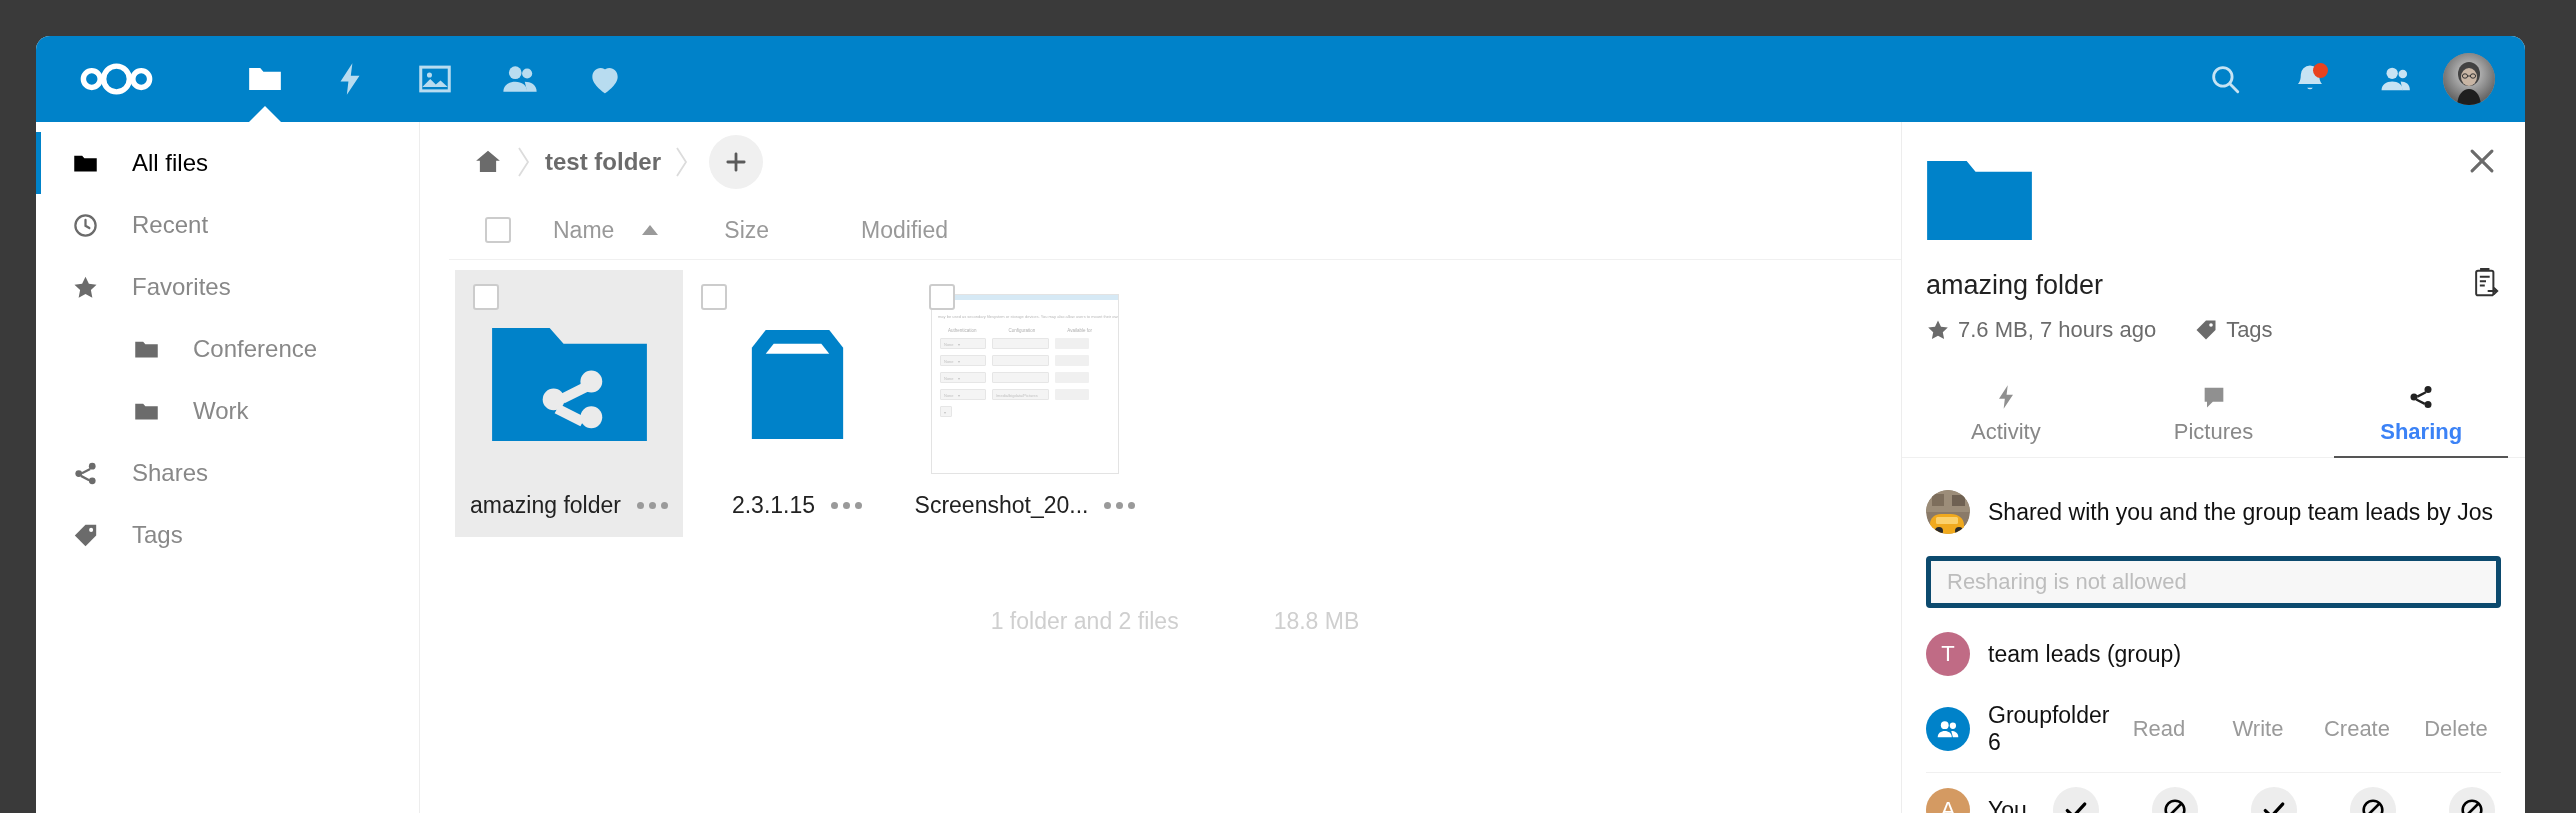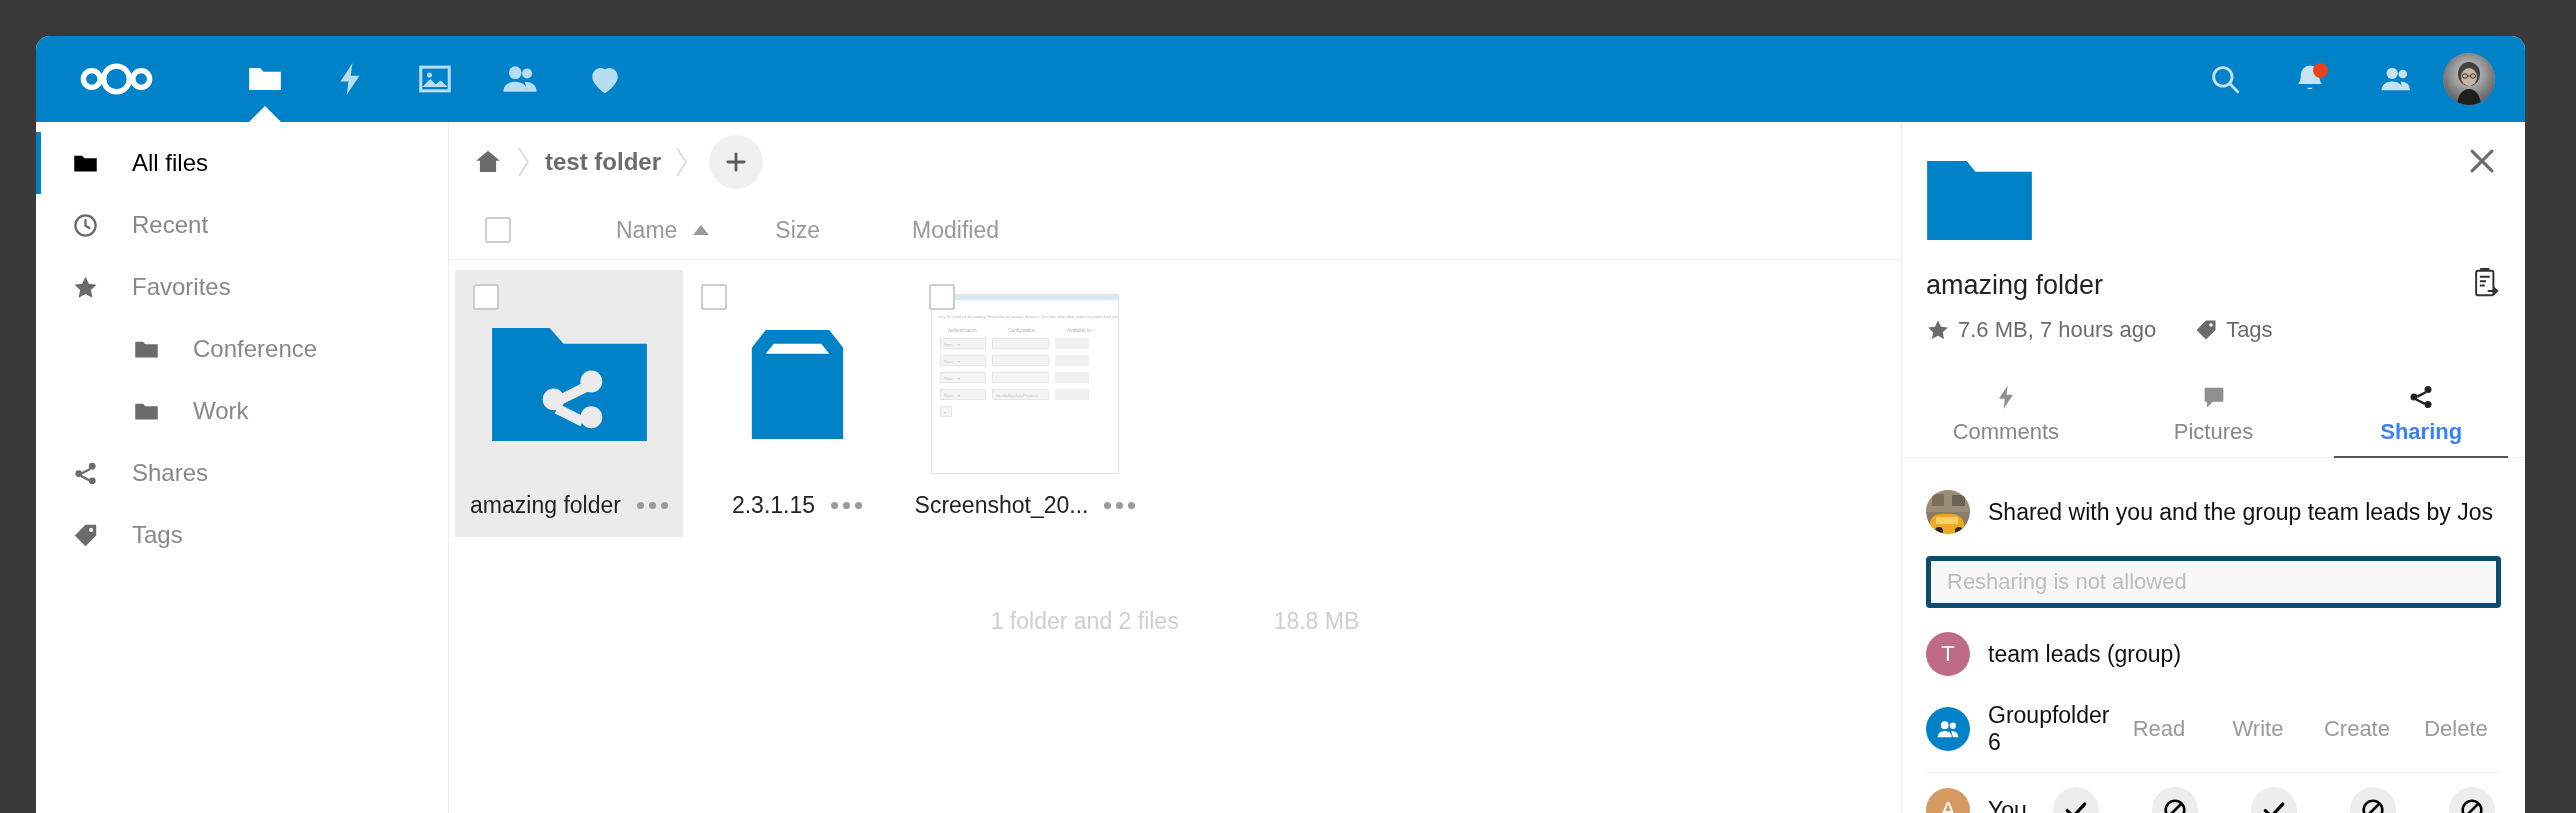--- a/index.html
+++ b/index.html
@@ -61,21 +61,21 @@
     background: #e8431f; top: 27px; right: 24px;
   }
   #avatar-top {
     width: 52px; height: 52px; border-radius: 50%;
     overflow: hidden; cursor: pointer; margin-left: 6px;
     background: #8d8d8d;
   }
 
   
   #sidebar {
-    position: absolute; top: 86px; left: 0; bottom: 0; width: 413px;
+    position: absolute; top: 86px; left: 0; bottom: 0; width: 384px;
     background: #fff; border-right: 1px solid #ededed;
     padding-top: 10px;
   }
   .side-item {
     display: flex; align-items: center; height: 62px;
     padding-left: 32px; cursor: pointer; position: relative;
     color: #888; font-size: 24px;
   }
   .side-item.active { color: #000; font-weight: 400; }
   .side-item.active::before {
@@ -111,21 +111,21 @@
 
   #colheads {
     display: flex; align-items: center; height: 59px;
     padding-left: 24px; border-bottom: 1px solid #f0f0f0;
     color: #999; font-size: 23px;
   }
   .hcheck {
     width: 26px; height: 26px; border: 2px solid #ccc;
     border-radius: 3px; margin-left: 12px; cursor: pointer;
   }
-  .ch-name { margin-left: 105px; display: flex; align-items: center; gap: 14px; cursor: pointer; }
+  .ch-name { margin-left: 42px; display: flex; align-items: center; gap: 26px; cursor: pointer; }
   .ch-name svg { width: 20px; height: 14px; }
   .ch-size { margin-left: 64px; cursor: pointer; }
   .ch-mod { margin-left: 92px; cursor: pointer; }
 
   #grid {
     display: flex; padding-left: 6px; padding-top: 10px;
   }
   .tile {
     width: 228px; padding: 14px 0 18px 0;
     position: relative; cursor: pointer;
@@ -597,21 +597,21 @@
             <circle cx="17" cy="7" r="1.8" fill="#fff"></circle>
           </svg>
       <span>Tags</span>
     </div>
 
     <div id="tabs">
       <div class="tab">
         <svg viewBox="0 0 24 24" fill="#555">
               <path d="M13.5 2 6 13.5h5L10 22l8-12h-5.5z"></path>
             </svg>
-        <span>Comments</span>
+        <span>Activity</span>
       </div>
       <div class="tab">
         <svg viewBox="0 0 24 24" fill="#555">
           <path d="M4 4h16v12H11l-5 5v-5H4z"></path>
         </svg>
         <span>Pictures</span>
       </div>
       <div class="tab active">
         <svg viewBox="0 0 24 24" fill="#222">
           <circle cx="18" cy="5.5" r="3"></circle>

